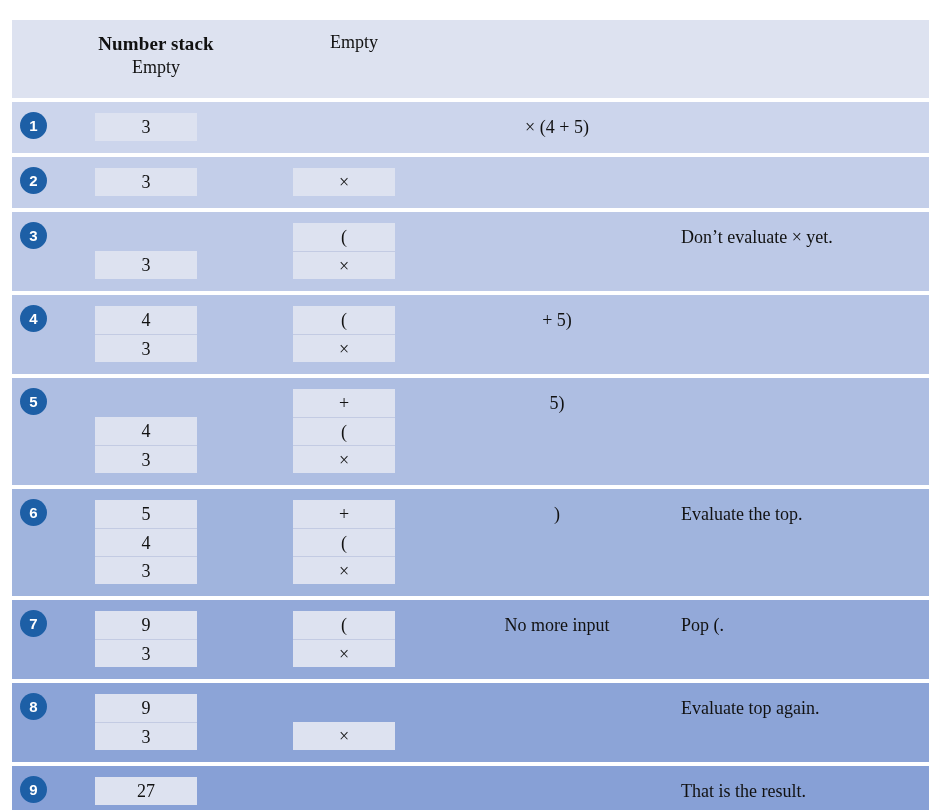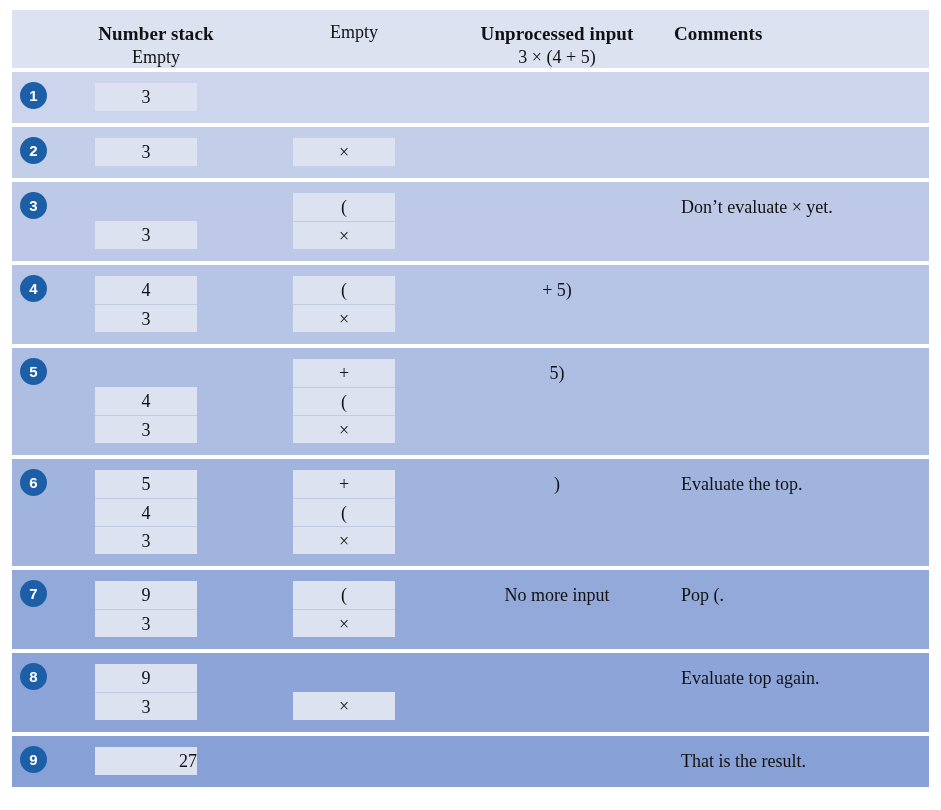--- a/index.html
+++ b/index.html
@@ -24,23 +24,23 @@
 
   .row {
     position: relative;
     box-sizing: border-box;
     width: 917px;
     margin: 0 12px 4px 12px;
   }
 
   
   .header-row {
-    height: 58px;
+    height: 78px;
     background: #dde2f0;
-    margin-top: 10px;
+    margin-top: 20px;
   }
   .hdr-group {
     position: absolute;
     top: 11px;
     text-align: center;
     line-height: 1.32;
   }
   .hdr-title {
     font-weight: bold;
     font-size: 19px;
@@ -129,36 +129,30 @@
 <div id="table">
 
   <div class="row header-row">
     <div class="hdr-group hdr-numbers">
       <div class="hdr-title">Number stack</div>
       <div class="hdr-sub">Empty</div>
     </div>
     <div class="hdr-group hdr-ops">
       <div class="hdr-sub">Empty</div>
     </div>
-    <div class="hdr-group hdr-input">
-      <div class="hdr-title">Unprocessed input</div>
-      <div class="hdr-sub">3 × (4 + 5)</div>
-    </div>
-    <div class="hdr-group hdr-comments">
-      <div class="hdr-title">Comments</div>
-    </div>
   </div>
 
   <div id="rows-host">
       <div class="row data-row" style="height: 51px; background: rgb(204, 213, 236);">
         <div class="badge" style="top: 10px; background: rgb(29, 95, 166);">1</div>
         <div class="stack stack-numbers" style="top: 11px;">
           <div class="cell" style="background: rgb(221, 226, 240);">3</div>
         </div>
         <div class="stack stack-ops" style="top: 11px;"></div>
+        <div class="input-col" style="top: 11px;">× (4 + 5)</div>
         <div class="comment-col" style="top: 11px;"></div>
       </div>
       <div class="row data-row" style="height: 51px; background: rgb(195, 206, 233);">
         <div class="badge" style="top: 10px; background: rgb(29, 95, 166);">2</div>
         <div class="stack stack-numbers" style="top: 11px;">
           <div class="cell" style="background: rgb(221, 226, 240);">3</div>
         </div>
         <div class="stack stack-ops" style="top: 11px;">
           <div class="cell" style="background: rgb(221, 226, 240);">×</div>
         </div>
@@ -241,21 +235,21 @@
         <div class="stack stack-ops" style="top: 11px;">
           <div class="cell blank"></div>
           <div class="cell" style="background: rgb(221, 226, 240);">×</div>
         </div>
         <div class="input-col" style="top: 11px;"></div>
         <div class="comment-col" style="top: 11px;">Evaluate top again.</div>
       </div>
       <div class="row data-row" style="height: 51px; background: rgb(135, 160, 214);">
         <div class="badge" style="top: 10px; background: rgb(29, 95, 166);">9</div>
         <div class="stack stack-numbers" style="top: 11px;">
-          <div class="cell" style="background: rgb(221, 226, 240); text-align: right;">27</div>
+          <div class="cell" style="background: rgb(221, 226, 240);">27</div>
         </div>
         <div class="stack stack-ops" style="top: 11px;"></div>
         <div class="input-col" style="top: 11px;"></div>
         <div class="comment-col" style="top: 11px;">That is the result.</div>
       </div>
     </div>
 
 </div>
 
 </body></html>

